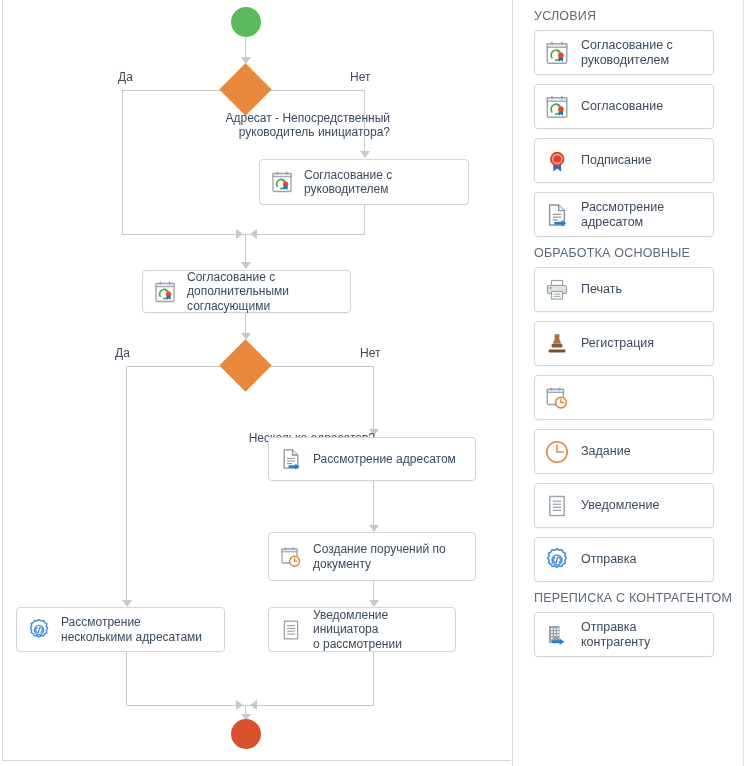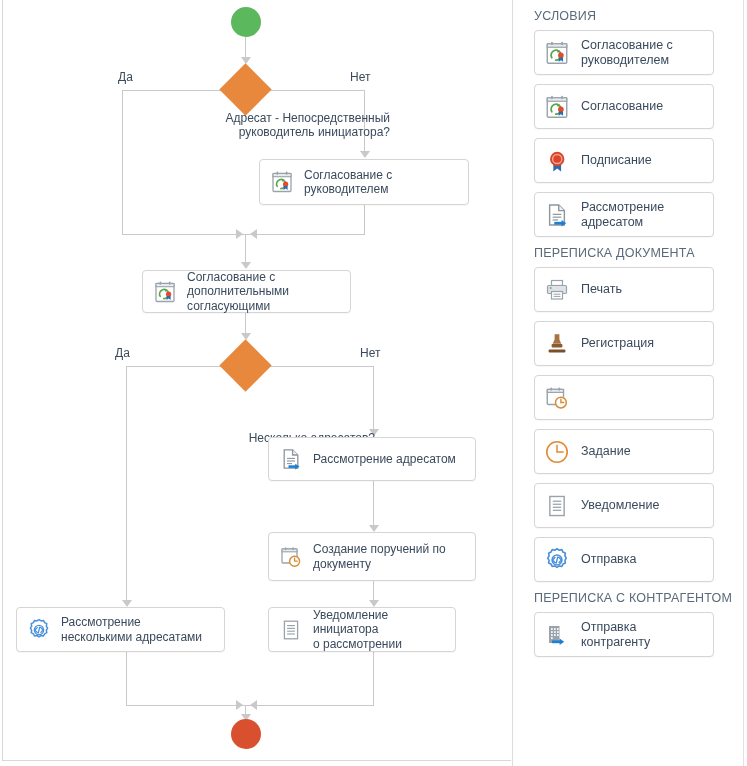--- a/index.html
+++ b/index.html
@@ -415,21 +415,21 @@
             <path d="M9.5 19.6h7.8" stroke="#1f7fd4" stroke-width="2.6"></path>
             <path d="M16.2 16.7l4.3 2.9-4.3 2.9z" fill="#1f7fd4"></path>
           </svg>
         </span>
         <span class="pi-label">Рассмотрение
 адресатом</span>
       </div>
     </div>
 
     <div class="pal-section">
-      <div class="pal-section-title">ПЕРЕПИСКА ДОКУМЕНТА</div>
+      <div class="pal-section-title">ОБРАБОТКА ОСНОВНЫЕ</div>
 
       <div class="pal-item">
         <span class="pi-icon">
           <svg width="26" height="26" viewBox="0 0 26 26">
             <rect x="7.5" y="3.5" width="11" height="5" fill="#ffffff" stroke="#9aa3ab" stroke-width="1.2"></rect>
             <rect x="3.5" y="8.5" width="19" height="8" rx="1.2" fill="#dfe3e7" stroke="#9aa3ab" stroke-width="1.2"></rect>
             <circle cx="6.6" cy="11" r="1" fill="#5cb85c"></circle>
             <rect x="7.5" y="14.5" width="11" height="7.5" fill="#ffffff" stroke="#9aa3ab" stroke-width="1.2"></rect>
             <g stroke="#9aa3ab" stroke-width="1">
               <line x1="9.6" y1="17.2" x2="16.4" y2="17.2"></line>

